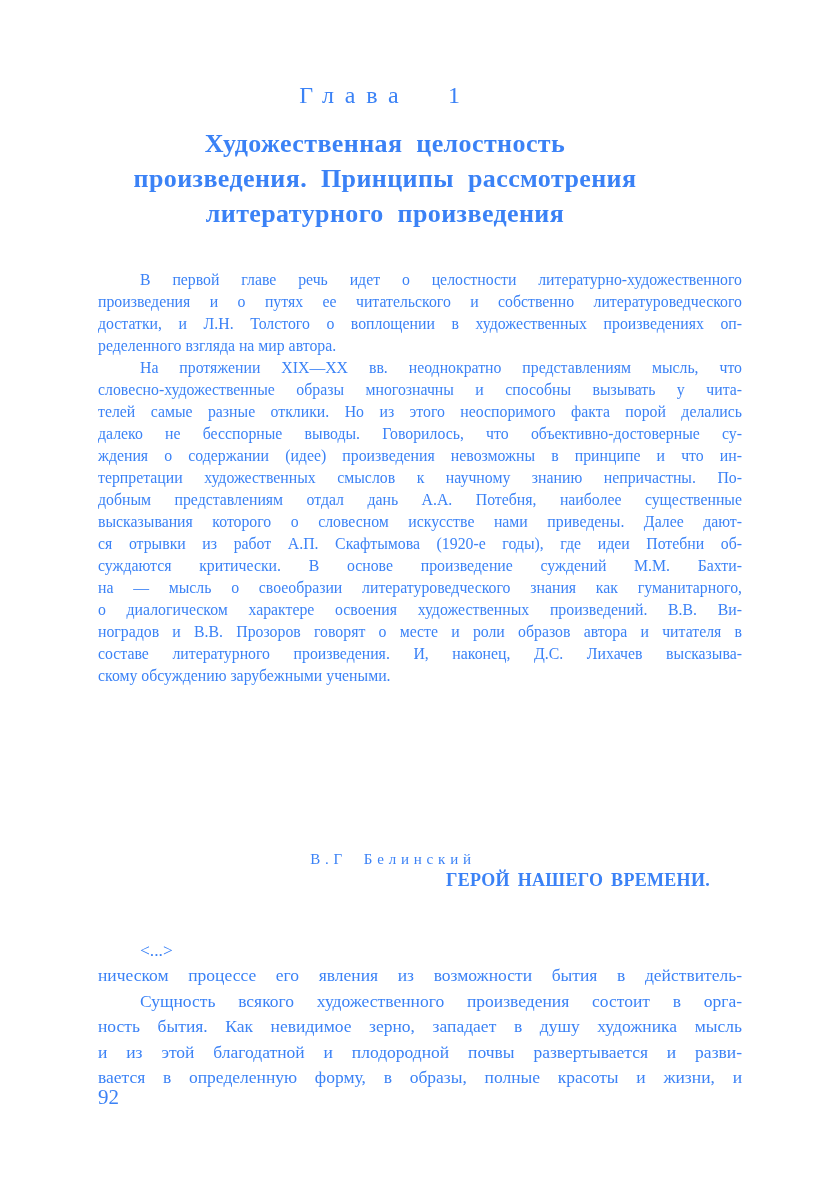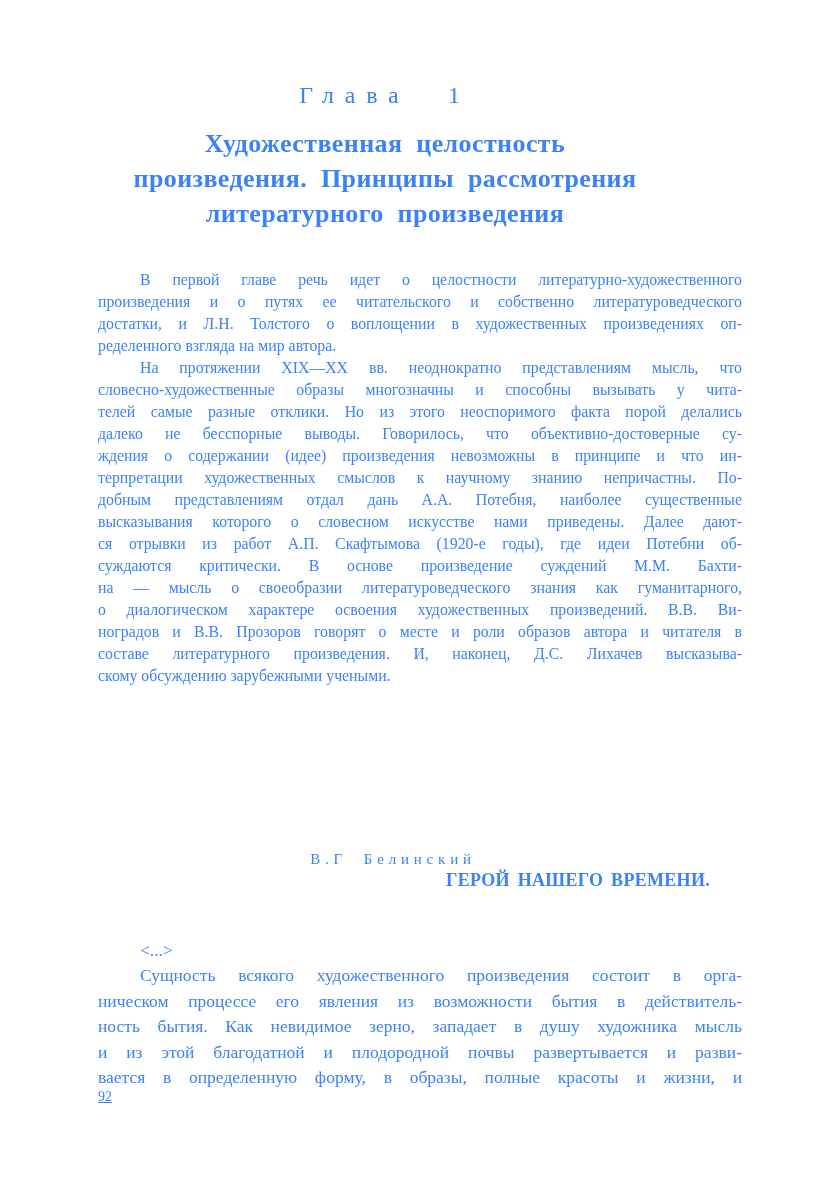--- a/index.html
+++ b/index.html
@@ -61,21 +61,21 @@
   }
   .work-title {
     position: absolute; top: 865px; left: 60px; right: 60px;
     text-align: right;
     font-size: 18px; font-weight: bold;
     line-height: 30px;
     word-spacing: 3px; letter-spacing: 0.3px;
   }
   .page-number {
     position: absolute; top: 1087px; left: 98px;
-    font-size: 14px; line-height: 20px; text-decoration: underline;
+    font-size: 21px; line-height: 20px;
   }
 </style>
 </head>
 <body>
 
 <div class="sheet">
 
   <div class="chapter-label">Глава 1</div>
 
   <h1 class="chapter-title">
@@ -113,22 +113,22 @@
   <div class="author-heading">В.Г Белинский</div>
 
   <div class="work-title">
       <div>ГЕРОЙ НАШЕГО ВРЕМЕНИ.</div>
     </div>
 
   <div class="excerpt-block">
     <div class="ellipsis-line">&lt;...&gt;</div>
     <div>
         <div class="para">
+          <div class="tline">ническом процессе его явления из возможности бытия в действитель-</div>
           <div class="tline indent">Сущность всякого художественного произведения состоит в орга-</div>
-          <div class="tline">ническом процессе его явления из возможности бытия в действитель-</div>
           <div class="tline">ность бытия. Как невидимое зерно, западает в душу художника мысль</div>
           <div class="tline">и из этой благодатной и плодородной почвы развертывается и разви-</div>
           <div class="tline">вается в определенную форму, в образы, полные красоты и жизни, и</div>
         </div>
       </div>
   </div>
 
   <div class="page-number">92</div>
 
 </div>

